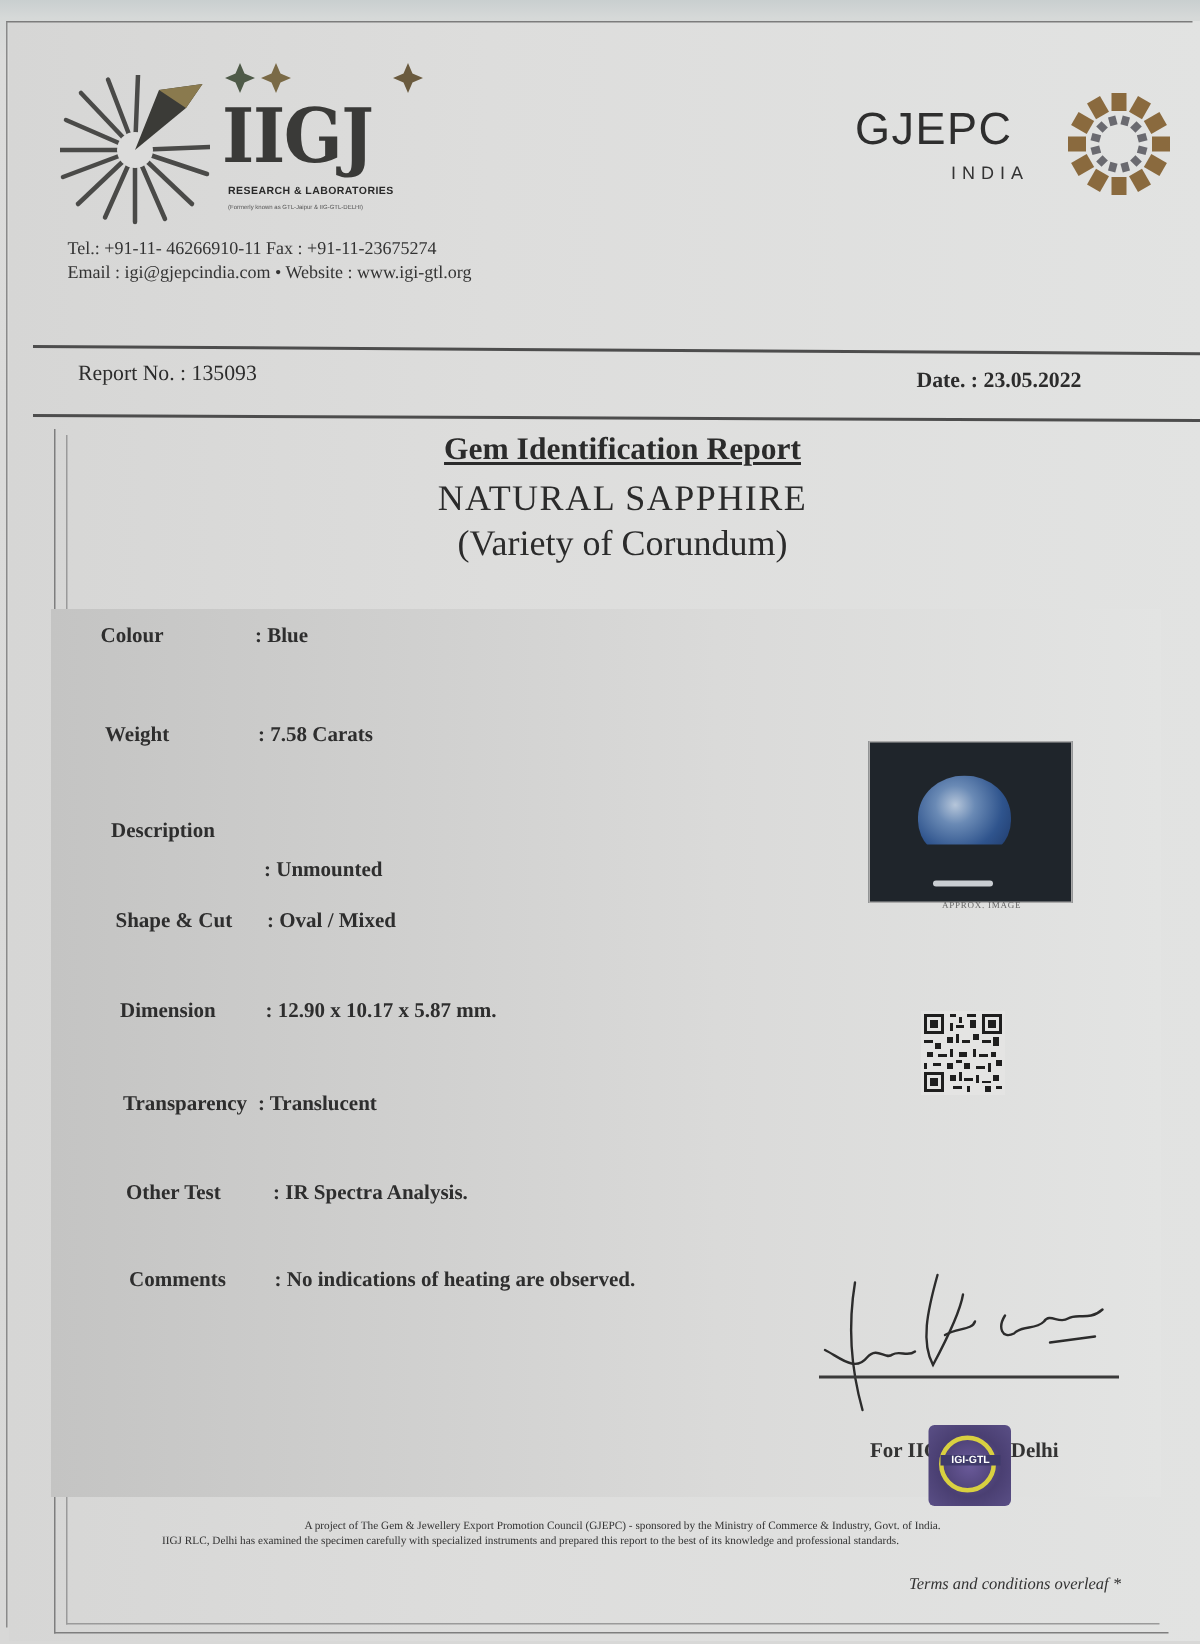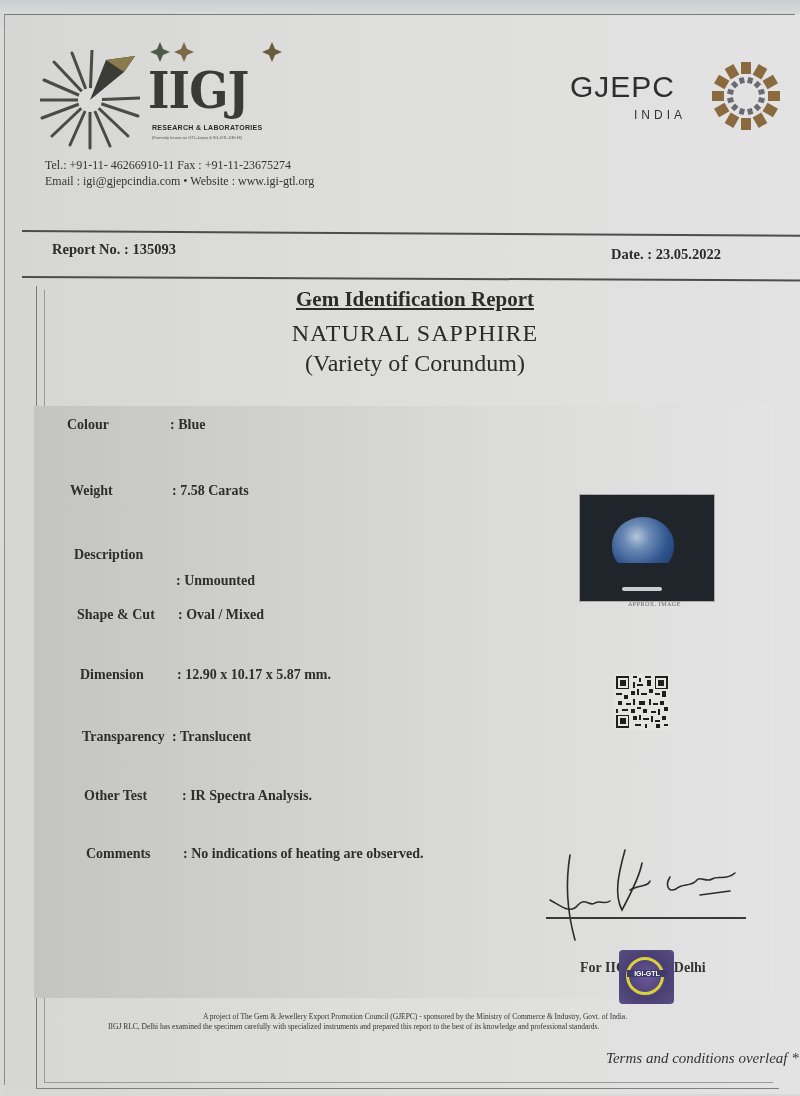--- a/index.html
+++ b/index.html
@@ -56,21 +56,21 @@
   .gjepc-india {
     position: absolute; left: 64px; top: 48px; font-family: "Liberation Sans", sans-serif;
     font-size: 12px; color: #333; letter-spacing: 4px;
   }
   .gjepc-wheel { position: absolute; left: 140px; top: 0px; width: 72px; height: 72px; }
 
   .rule { position: absolute; height: 2px; background: #4d4d4d; }
   .rule1 { left: 22px; top: 230px; width: 778px; transform: rotate(0.35deg); transform-origin: left; }
   .rule2 { left: 22px; top: 276px; width: 778px; transform: rotate(0.25deg); transform-origin: left; }
 
-  .report-no { position: absolute; left: 52px; top: 241px; font-size: 14.5px; font-weight: bold; color: #2c2c2c; }
+  .report-no { position: absolute; left: 52px; top: 241px; font-size: 14.5px; font-weight: normal; color: #2c2c2c; }
   .report-date { position: absolute; left: 611px; top: 246px; font-size: 14.5px; font-weight: bold; color: #2c2c2c; }
 
   .title {
     position: absolute; left: 0; width: 830px; top: 287px; text-align: center;
     font-size: 21px; font-weight: bold; text-decoration: underline; color: #2b2b2b;
   }
   .subtitle1 {
     position: absolute; left: 0; width: 830px; top: 320px; text-align: center;
     font-size: 24px; color: #2b2b2b; letter-spacing: 1px;
   }
@@ -114,21 +114,21 @@
     border: 3px solid #d9d040; box-sizing: border-box;
   }
   .holo-text {
     position: absolute; left: 8px; top: 20px; width: 40px; text-align: center;
     font-family: "Liberation Sans", sans-serif; font-size: 7px; font-weight: bold; color: #fff;
     background: #3f3a6a;
   }
 
   .footer1 { position: absolute; left: 0; width: 830px; top: 1012px; text-align: center; font-size: 7.5px; color: #333; }
   .footer2 { position: absolute; left: 108px; top: 1022px; font-size: 7.5px; color: #333; white-space: nowrap; }
-  .terms { position: absolute; left: 606px; top: 1050px; font-size: 15px; font-style: italic; color: #333; }
+  .terms { position: absolute; left: 606px; top: 1050px; font-size: 11px; font-style: italic; color: #333; }
 </style>
 </head>
 <body>
 
 <div class="sheet"></div>
 <div class="outer-border"></div>
 <div class="inner-border"></div>
 <div class="inner-border2"></div>
 
 <div class="logo-left">

